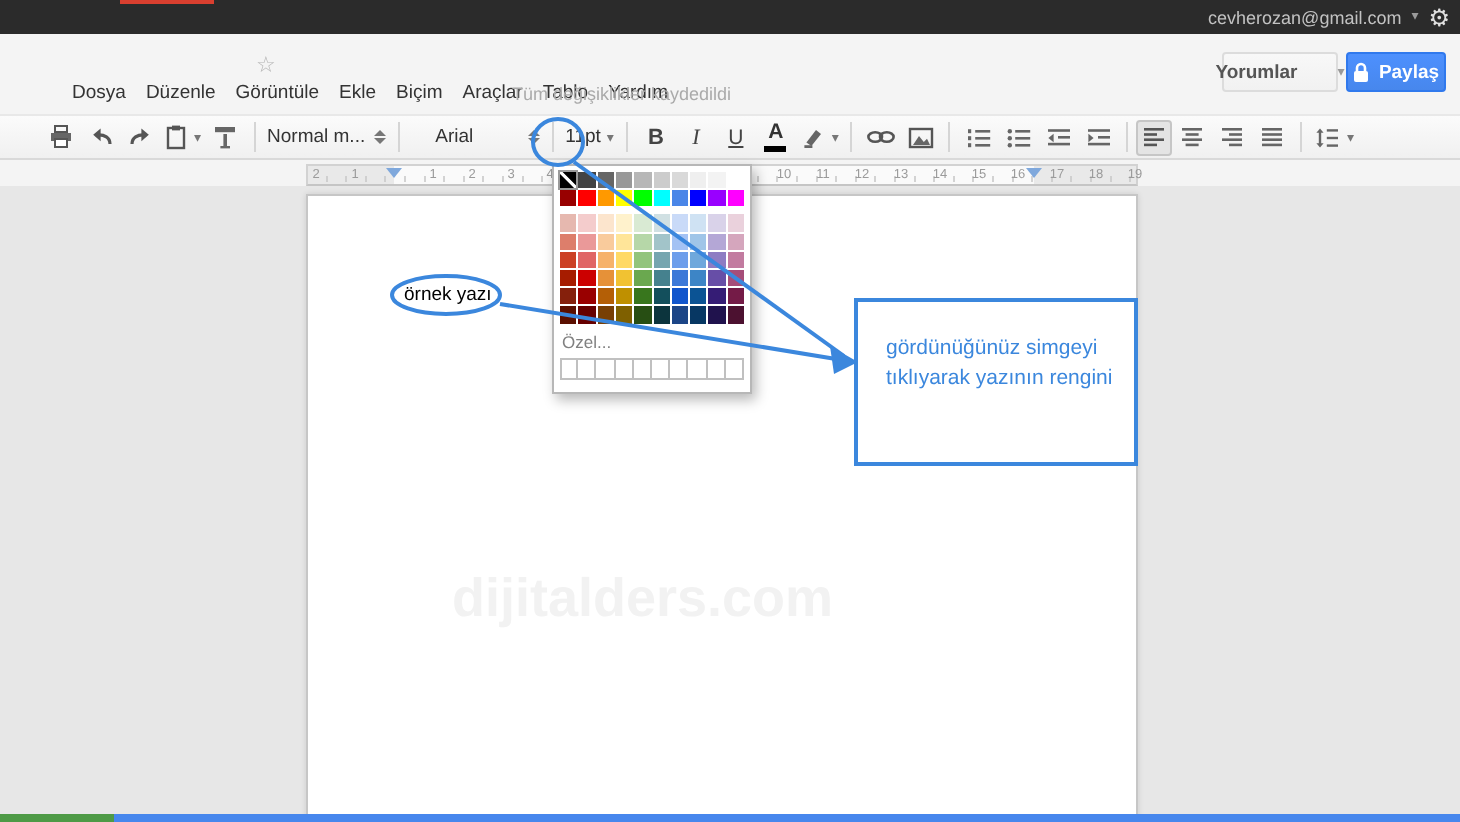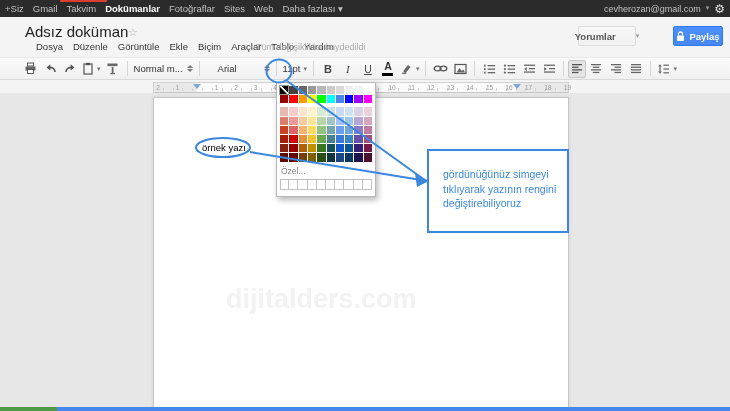--- a/index.html
+++ b/index.html
@@ -16,21 +16,21 @@
   .caret{font-family:"DejaVu Sans",sans-serif;font-size:7px;color:#9a9a9a;line-height:1;}
   .gear{font-family:"DejaVu Sans",sans-serif;font-size:12px;color:#e0e0e0;cursor:pointer;line-height:1;}
   
   .doc-title{position:absolute;left:25px;top:23px;font-size:15px;color:#222;}
   .star{position:absolute;left:128px;top:26px;font-family:"DejaVu Sans",sans-serif;font-size:11px;color:#b5b5b5;cursor:pointer;}
   .menubar{position:absolute;left:36px;top:41px;display:flex;gap:10px;}
   .menu-item{font-size:9.5px;color:#333;cursor:pointer;white-space:nowrap;}
   .save-status{position:absolute;left:256px;top:42px;font-size:9px;color:#aaa;white-space:nowrap;}
   .btn{position:absolute;top:26px;height:20px;border-radius:2px;display:flex;align-items:center;justify-content:center;
        font-size:9.5px;font-weight:bold;cursor:pointer;box-sizing:border-box;}
-  .btn-comments{left:578px;width:58px;background:linear-gradient(#f8f8f8,#f1f1f1);border:1px solid #dcdcdc;color:#555;gap:20px;}
+  .btn-comments{left:611px;width:58px;background:linear-gradient(#f8f8f8,#f1f1f1);border:1px solid #dcdcdc;color:#555;gap:20px;}
   .btn-share{left:673px;width:50px;background:linear-gradient(#4d90fe,#4787ed);border:1px solid #3079ed;color:#fff;gap:4px;}
   
   .toolbar{position:absolute;left:0;top:57px;width:730px;height:23px;
            background:linear-gradient(#fbfbfb,#f0f0f0);border-top:1px solid #e8e8e8;border-bottom:1px solid #d9d9d9;
            box-sizing:border-box;display:flex;align-items:center;padding-left:20px;}
   .tbtn{height:18px;min-width:16px;display:flex;align-items:center;justify-content:center;border-radius:2px;
         cursor:pointer;padding:0 2px;gap:1px;color:#444;}
   .tbtn.pressed{background:#e4e4e4;border:1px solid #c6c6c6;box-sizing:border-box;}
   .tsep{width:1px;height:15px;background:#d5d5d5;margin:0 4px;}
   .tlabel{font-size:9.5px;color:#333;white-space:nowrap;}
@@ -81,38 +81,27 @@
   .bstrip .g{width:57px;height:4px;}
   .bstrip .b{flex:1;height:4px;}
 </style>
 </head>
 <body>
 
 <div class="app">
 
   <div class="topbar">
     <div class="top-red"></div>
-    <div class="topbar-items" id="topbar-items">
-        <span class="topbar-item">+Siz</span>
-        <span class="topbar-item">Gmail</span>
-        <span class="topbar-item">Takvim</span>
-        <span class="topbar-item active">Dokümanlar</span>
-        <span class="topbar-item">Fotoğraflar</span>
-        <span class="topbar-item">Sites</span>
-        <span class="topbar-item">Web</span>
-        <span class="topbar-item">Daha fazlası ▾</span>
-      </div>
     <div class="topbar-right">
       <span class="email">cevherozan@gmail.com</span>
       <span class="caret">▾</span>
       <span class="gear">⚙</span>
     </div>
   </div>
 
-  <div class="doc-title">Adsız doküman</div>
   <div class="star">☆</div>
   <div class="menubar" id="menubar">
       <span class="menu-item">Dosya</span>
       <span class="menu-item">Düzenle</span>
       <span class="menu-item">Görüntüle</span>
       <span class="menu-item">Ekle</span>
       <span class="menu-item">Biçim</span>
       <span class="menu-item">Araçlar</span>
       <span class="menu-item">Tablo</span>
       <span class="menu-item">Yardım</span>
@@ -454,21 +443,20 @@
         <div class="cslot"></div>
         <div class="cslot"></div>
         <div class="cslot"></div>
       </div>
   </div>
 
   <div class="ann-box" id="ann-box" style="border-color: rgb(59, 135, 221);">
     <div class="ann-text" id="ann-text" style="color: rgb(59, 135, 221);">
         <div>gördünüğünüz simgeyi</div>
         <div>tıklıyarak yazının rengini</div>
-        <div>değiştirebiliyoruz</div>
       </div>
   </div>
 
   <svg class="overlay" id="overlay" viewBox="0 0 730 411">
     <ellipse id="circle-a" cx="279" cy="71" rx="12.5" ry="11.5" fill="none" stroke-width="2" stroke="#3b87dd"></ellipse>
     <ellipse id="circle-text" cx="223" cy="147.5" rx="27" ry="9.5" fill="none" stroke-width="2" stroke="#3b87dd"></ellipse>
     <line id="ln1" x1="287" y1="81" x2="422" y2="178" stroke-width="2" stroke="#3b87dd"></line>
     <line id="ln2" x1="250" y1="152" x2="421" y2="180" stroke-width="2" stroke="#3b87dd"></line>
     <polygon id="arrowhead" points="429,181 415,173 417,187" fill="#3b87dd"></polygon>
   </svg>

